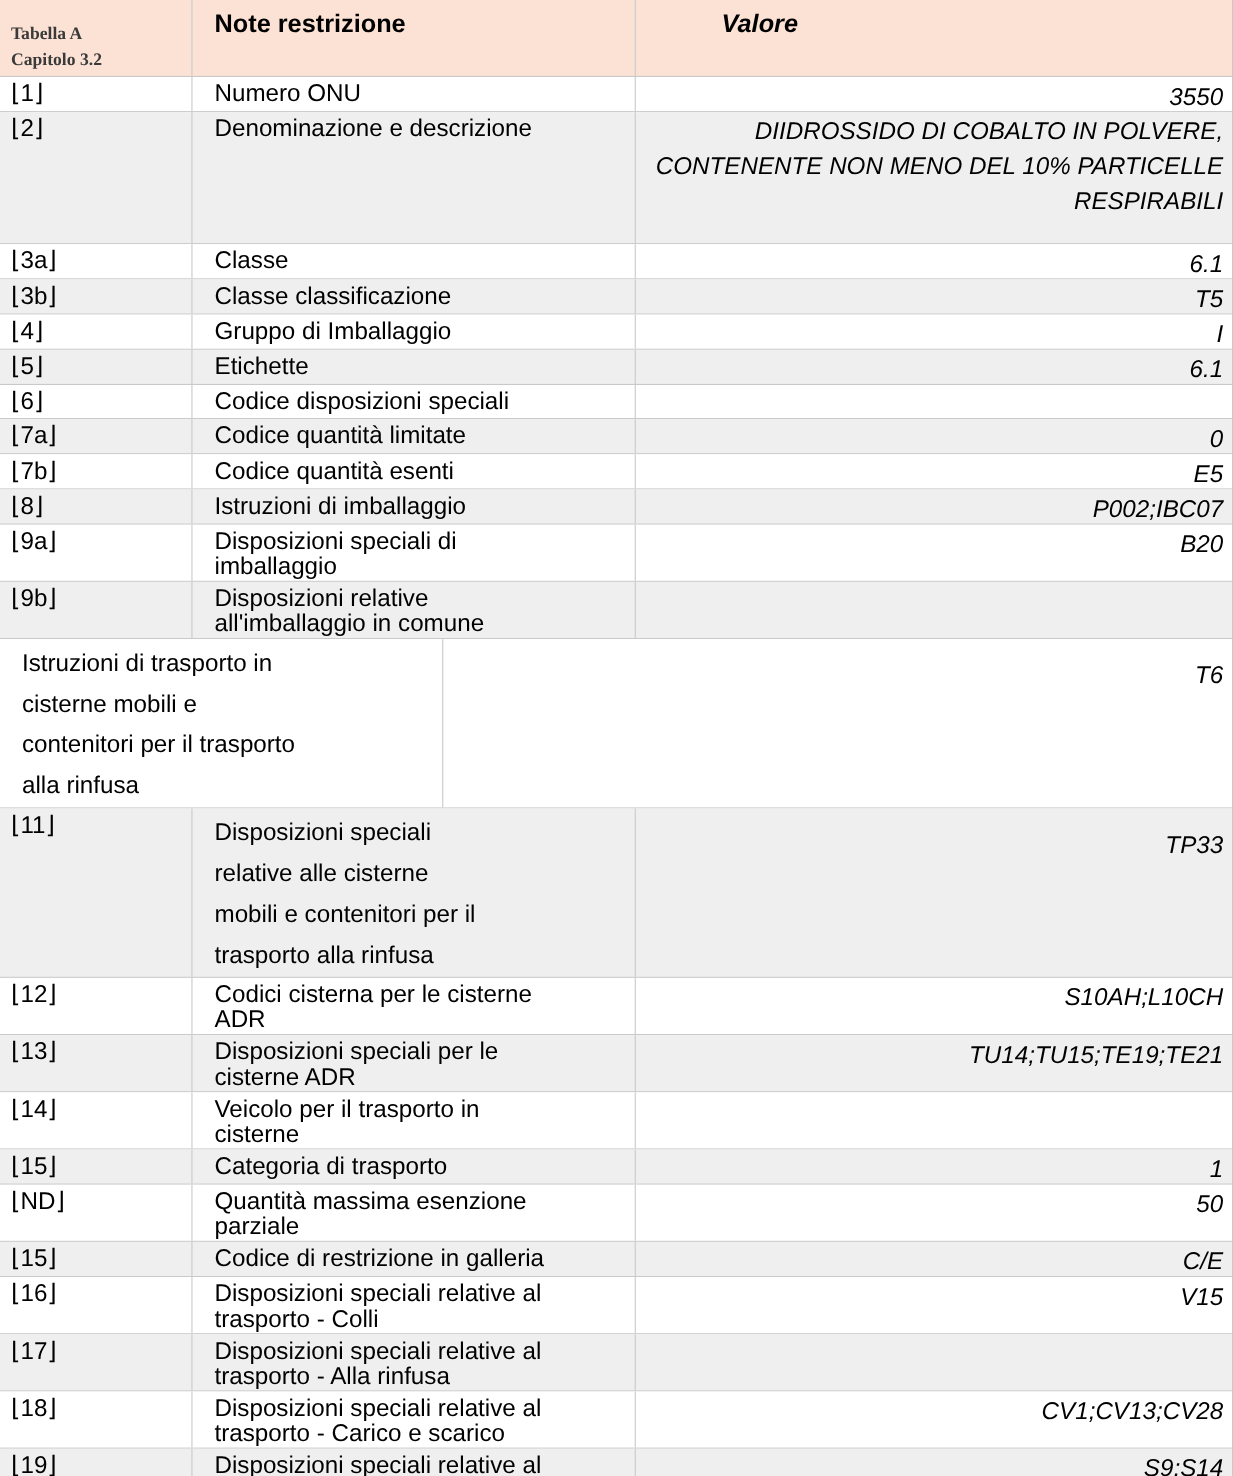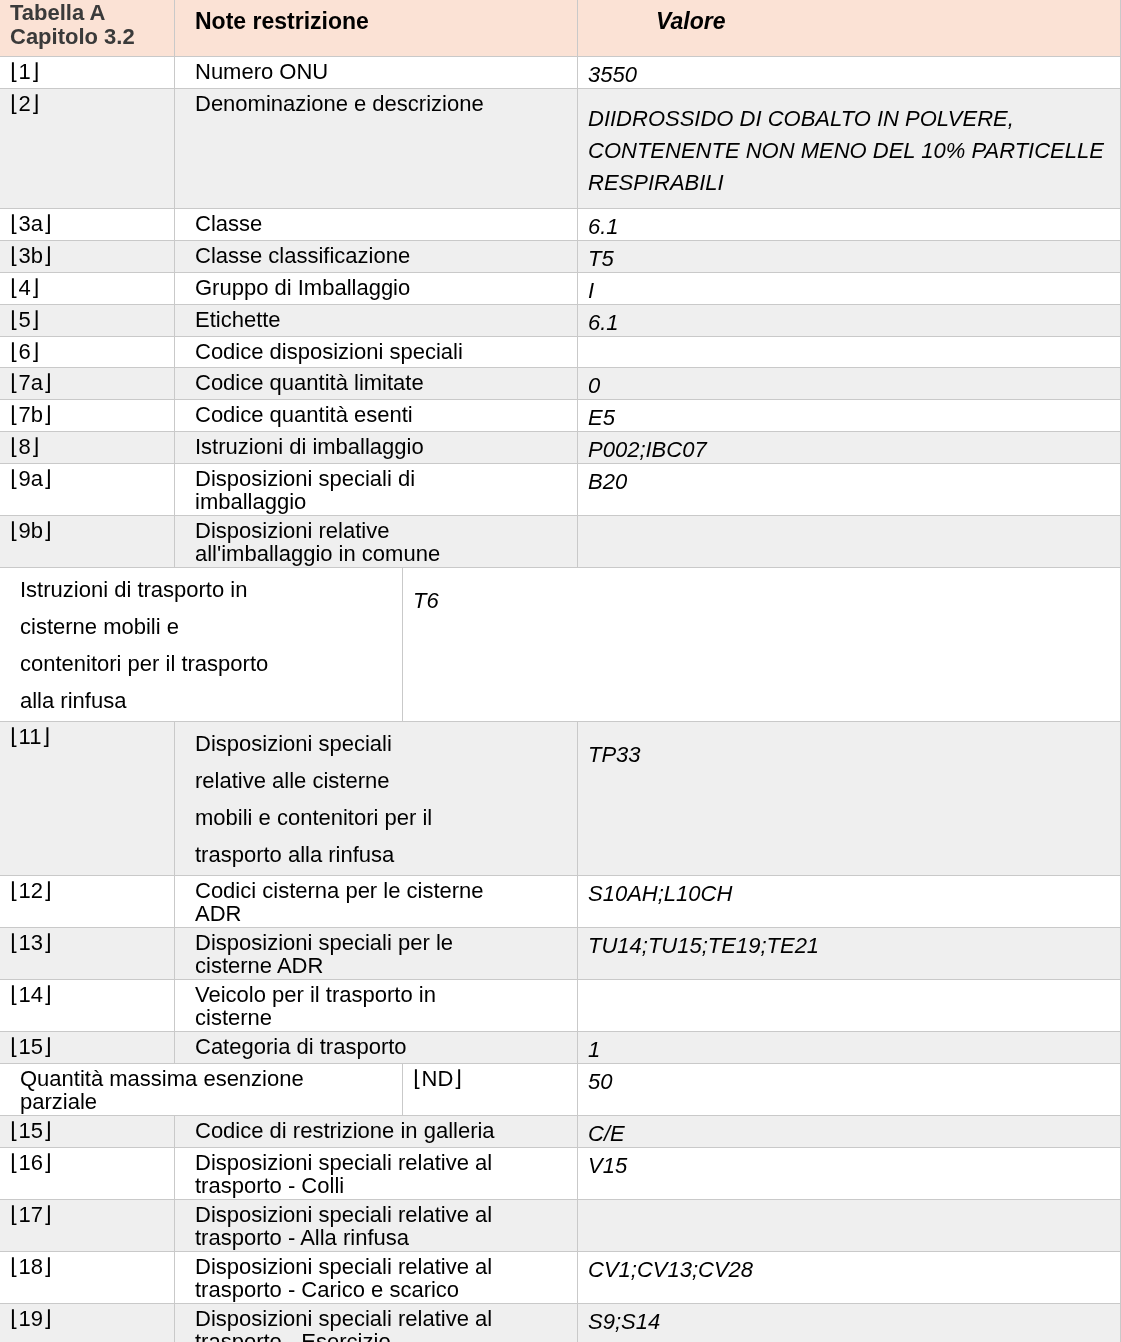--- a/index.html
+++ b/index.html
@@ -39,46 +39,47 @@
     border-right:1px solid var(--border);
     padding:3px 8px 2px 20px;
   }
   .c3{
     flex:1 1 auto;
     padding:6px 8px 2px 10px;
     font-style:italic;
   }
   
   .thead .c1{
-    font-size:22px;font-weight:bold;line-height:24px;
+    font-size:16px;font-weight:bold;line-height:24px;
     color:var(--title-text);
-    padding-top:1px;
+    padding-top:19px;
+    font-family:Liberation Serif, serif;
   }
   .thead .c2{
     font-size:23px;font-weight:bold;line-height:25px;
     padding-top:9px;
   }
   .thead .c3{
     font-size:23px;font-weight:bold;line-height:25px;
     padding-top:9px;padding-left:78px;
   }
   
   .row{
     min-height:31px;
     border-bottom:1px solid var(--border);
     background:#ffffff;
     box-sizing:border-box;
   }
   #rows .row:nth-child(even){background:var(--row-alt-bg);}
   .row .c1{font-size:22px;line-height:23px;}
   .row .c2{font-size:22px;line-height:23px;}
-  .row .c3{font-size:22px;line-height:23px;}
+  .row .c3{font-size:22px;line-height:23px;text-align:right;}
   
   .row.tall{min-height:120px;}
-  .row.tall .c3{line-height:32px;padding-top:14px;}
+  .row.tall .c3{line-height:32px;padding-top:1px;}
   
   .row.spaced{min-height:148px;}
   .row.spaced .c2{line-height:37px;padding-top:3px;}
   .row.spaced .c3{line-height:37px;padding-top:14px;}
 </style>
 </head>
 <body>
 
 <div class="table">
   <div class="thead">
@@ -201,23 +202,23 @@
 cisterne</div>
   </div>
 
   <div class="row">
     <div class="cell c1 ref">⌊15⌋</div>
     <div class="cell c2 label">Categoria di trasporto</div>
     <div class="cell c3 value">1</div>
   </div>
 
   <div class="row">
+    <div class="cell c1 ref">⌊ND⌋</div>
     <div class="cell c2 label">Quantità massima esenzione
 parziale</div>
-    <div class="cell c1 ref">⌊ND⌋</div>
     <div class="cell c3 value">50</div>
   </div>
 
   <div class="row">
     <div class="cell c1 ref">⌊15⌋</div>
     <div class="cell c2 label">Codice di restrizione in galleria</div>
     <div class="cell c3 value">C/E</div>
   </div>
 
   <div class="row">

